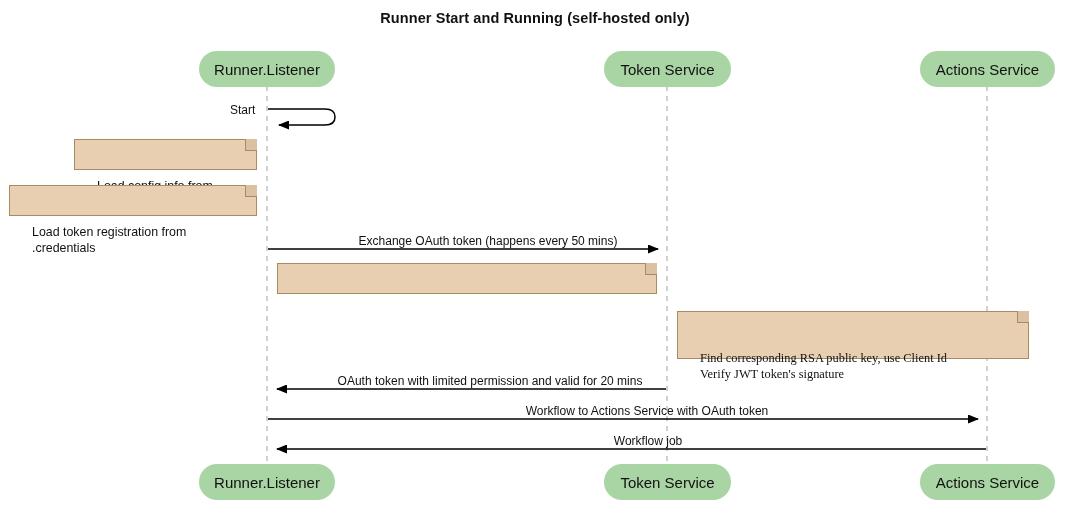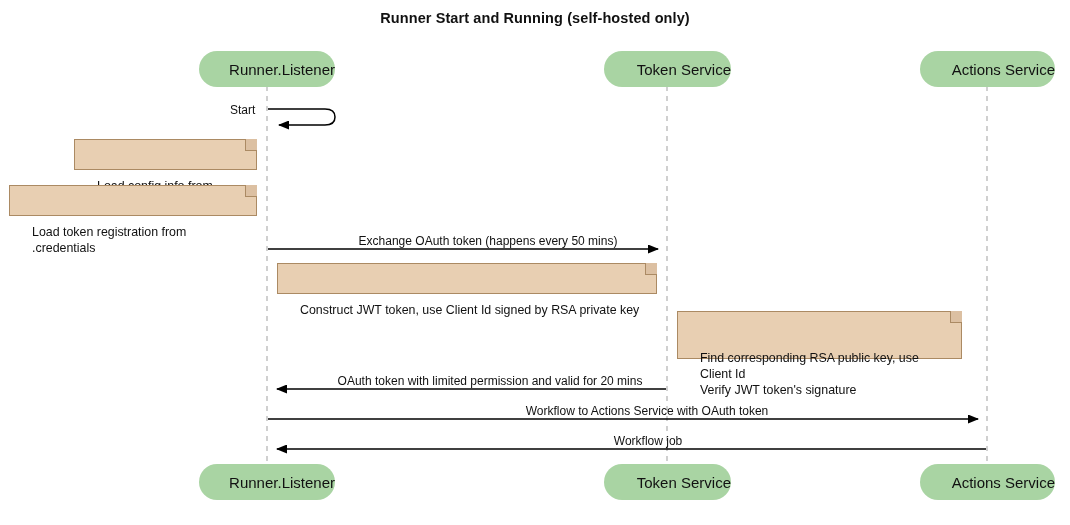--- a/index.html
+++ b/index.html
@@ -36,21 +36,21 @@
     top: 0;
   }
   
   .participant {
     position: absolute;
     height: 36px;
     border-radius: 18px;
     background: #a9d4a3;
     display: flex;
     align-items: center;
-    justify-content: flex-end;
+    justify-content: center;
     font-size: 15px;
     color: #111111;
     box-sizing: border-box;
   }
   
   .note {
     position: absolute;
     background: #e8cfb2;
     border: 1px solid #ab8a63;
     box-sizing: border-box;
@@ -171,22 +171,21 @@
     <span class="note-text">Load config info from .runner</span>
   </div>
 
   <div class="note" style="left:9px; top:185px; width:248px; height:31px;">
     <span class="dogear"></span>
     <span class="note-text">Load token registration from .credentials</span>
   </div>
 
   <div class="note" style="left:277px; top:263px; width:380px; height:31px;">
     <span class="dogear"></span>
-    <span class="note-text">Construct JWT token, use Client Id signed by RSA private key</span>
   </div>
 
-  <div class="note" style="left:677px; top:311px; width:285px; height:48px;">
+  <div class="note" style="left:677px; top:311px; width:352px; height:48px;font-family:Liberation Serif, serif;">
     <span class="dogear"></span>
     <span class="note-text">Find corresponding RSA public key, use Client Id
 Verify JWT token's signature</span>
   </div>
 
 </div>
 
 </body></html>

